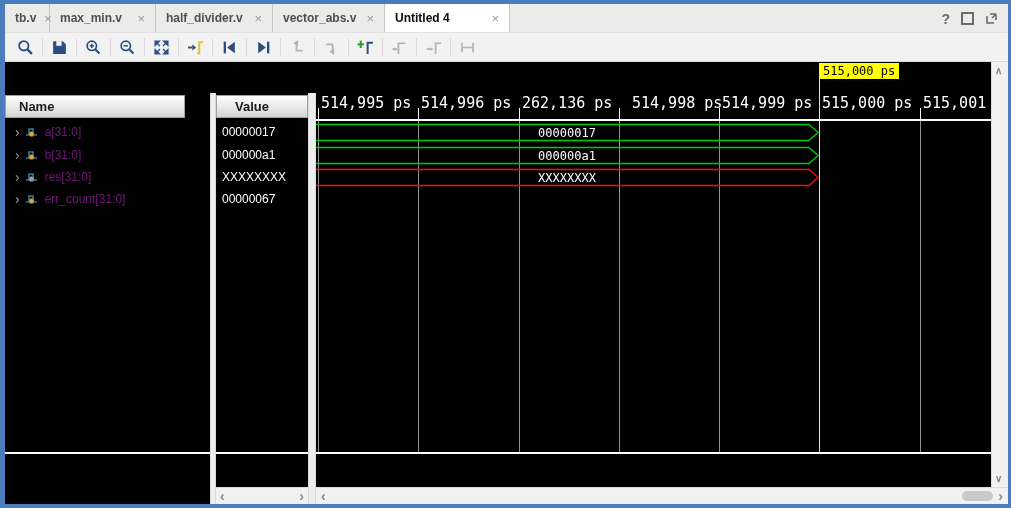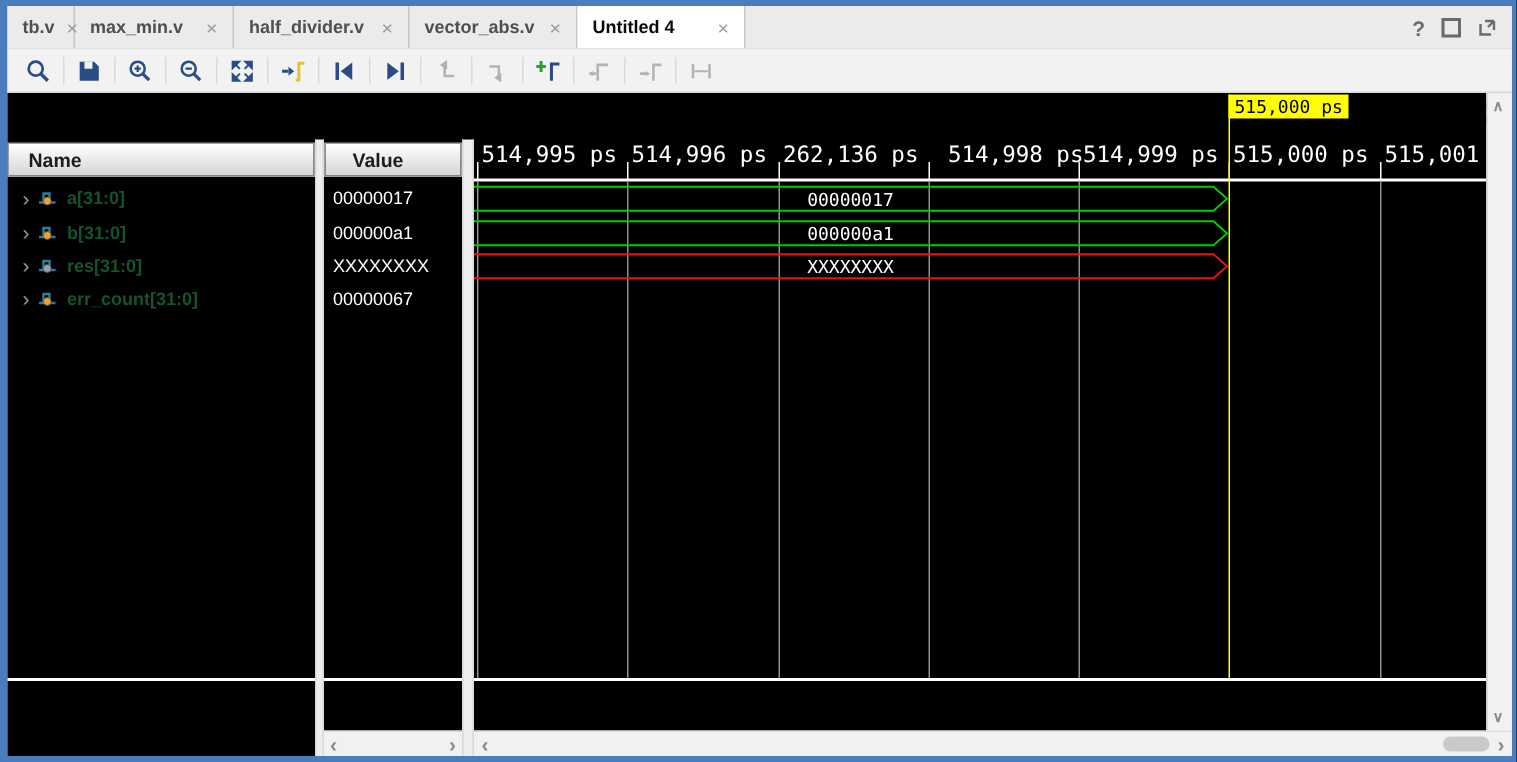--- a/index.html
+++ b/index.html
@@ -26,26 +26,26 @@
   #gear{right:9px;top:34px;}
   
   #leftblack{left:0;top:58px;width:311px;height:442px;background:#000;}
   #waveblack{left:311px;top:58px;width:675px;height:442px;background:#000;}
   .splitter{top:89px;width:6px;height:411px;background:#ededed;border-left:1px solid #d8d8d8;border-right:1px solid #d8d8d8;box-sizing:border-box;}
   #split1{left:205px;}
   #split2{left:303px;width:8px;}
   .hdr{top:91px;height:23px;background:linear-gradient(#ffffff,#d5d5d5);
        border:1px solid #9f9f9f;box-sizing:border-box;display:flex;align-items:center;
        font-size:13px;font-weight:bold;color:#1c1c1c;}
-  #hdrName{left:0;width:205px;padding-left:13px;align-items:center;}
+  #hdrName{left:0;width:180px;padding-left:13px;align-items:center;}
   #hdrValue{left:211px;width:92px;padding-left:18px;}
   .srow{left:0;width:303px;height:22px;display:flex;align-items:center;}
   .twisty{margin-left:10px;color:#9a9a9a;font-size:14px;line-height:10px;}
   .sigicon{margin-left:5px;}
-  .signame{margin-left:6px;color:#14532d;font-size:12px;font-weight:bold;}
+  .signame{margin-left:6px;color:#701a75;font-size:12px;}
   .sigval{position:absolute;left:217px;color:#fff;font-size:12px;}
   .wline{height:2px;background:#fff;}
   
   #wavepanel{left:311px;top:58px;width:675px;height:425px;overflow:hidden;}
   .mono{font-family:"DejaVu Sans Mono",monospace;text-align:center;}
   .tick{top:46px;width:1px;height:12px;background:#fff;}
   .ticklabel{top:32px;color:#fff;font-size:15px;white-space:nowrap;}
   #rulerline{left:0;top:57px;width:675px;height:2px;background:#fff;}
   .grid{top:59px;width:1px;height:331px;background:#8f8f8f;}
   #wbottom{left:0;top:390px;width:675px;height:2px;background:#fff;}
@@ -81,21 +81,21 @@
       <span class="tclose">×</span>
     </div>
     <div class="tab" style="width:117px">
       <span class="tlabel">half_divider.v</span>
       <span class="tclose">×</span>
     </div>
     <div class="tab" style="width:112px">
       <span class="tlabel">vector_abs.v</span>
       <span class="tclose">×</span>
     </div>
-    <div class="tab active" style="width:112px">
+    <div class="tab active" style="width:125px">
       <span class="tlabel">Untitled 4</span>
       <span class="tclose">×</span>
     </div>
     <div id="winctl" class="abs">
       <span class="help">?</span>
       <span class="boxicon"></span>
       <svg width="13" height="13" viewBox="0 0 13 13">
         <path d="M2,4 V11 H9 M5,2 H11 M11,2 V8 M7,6 L11,2" stroke="#6b6b6b" stroke-width="1.6" fill="none"></path>
       </svg>
     </div>

